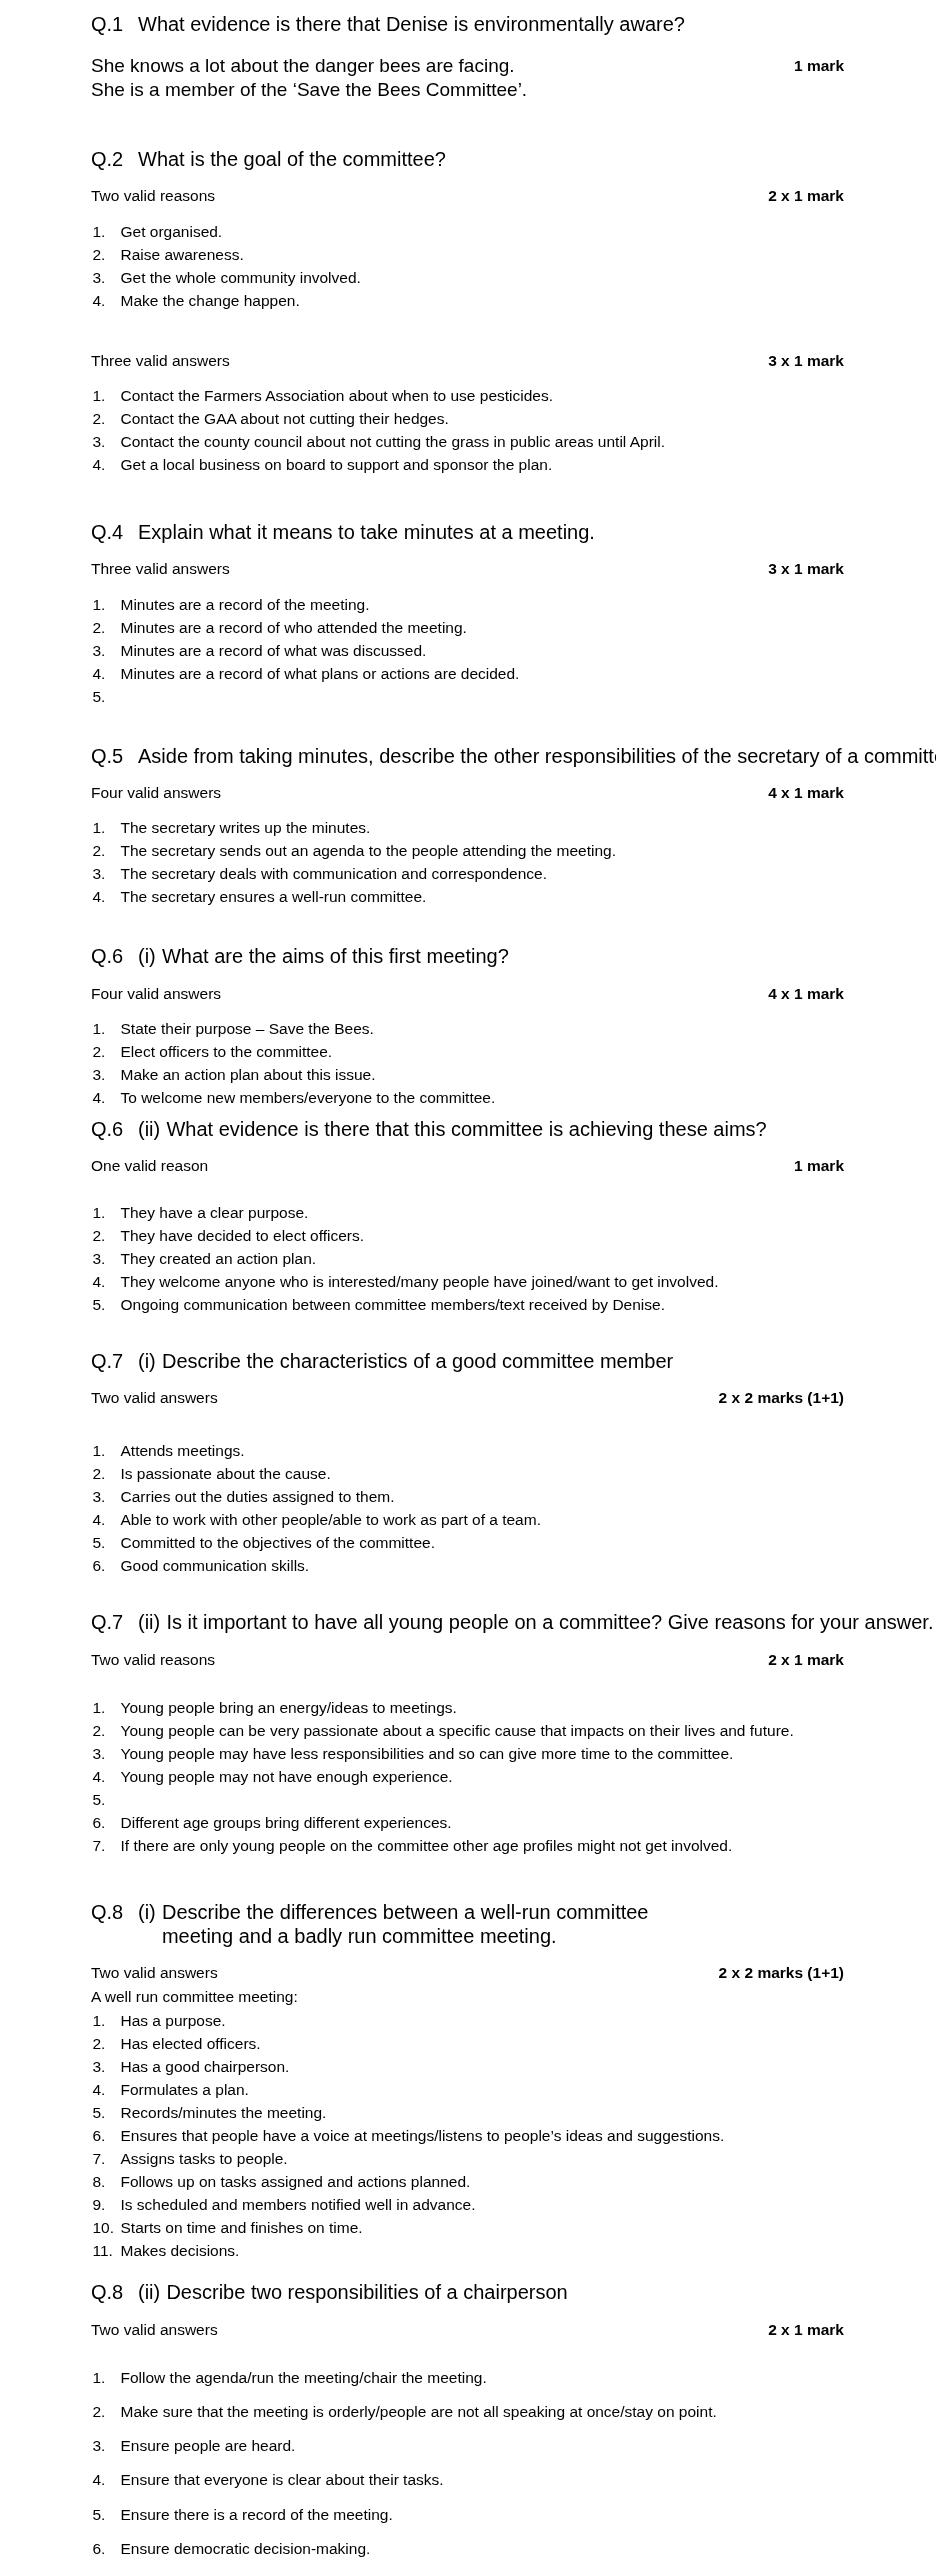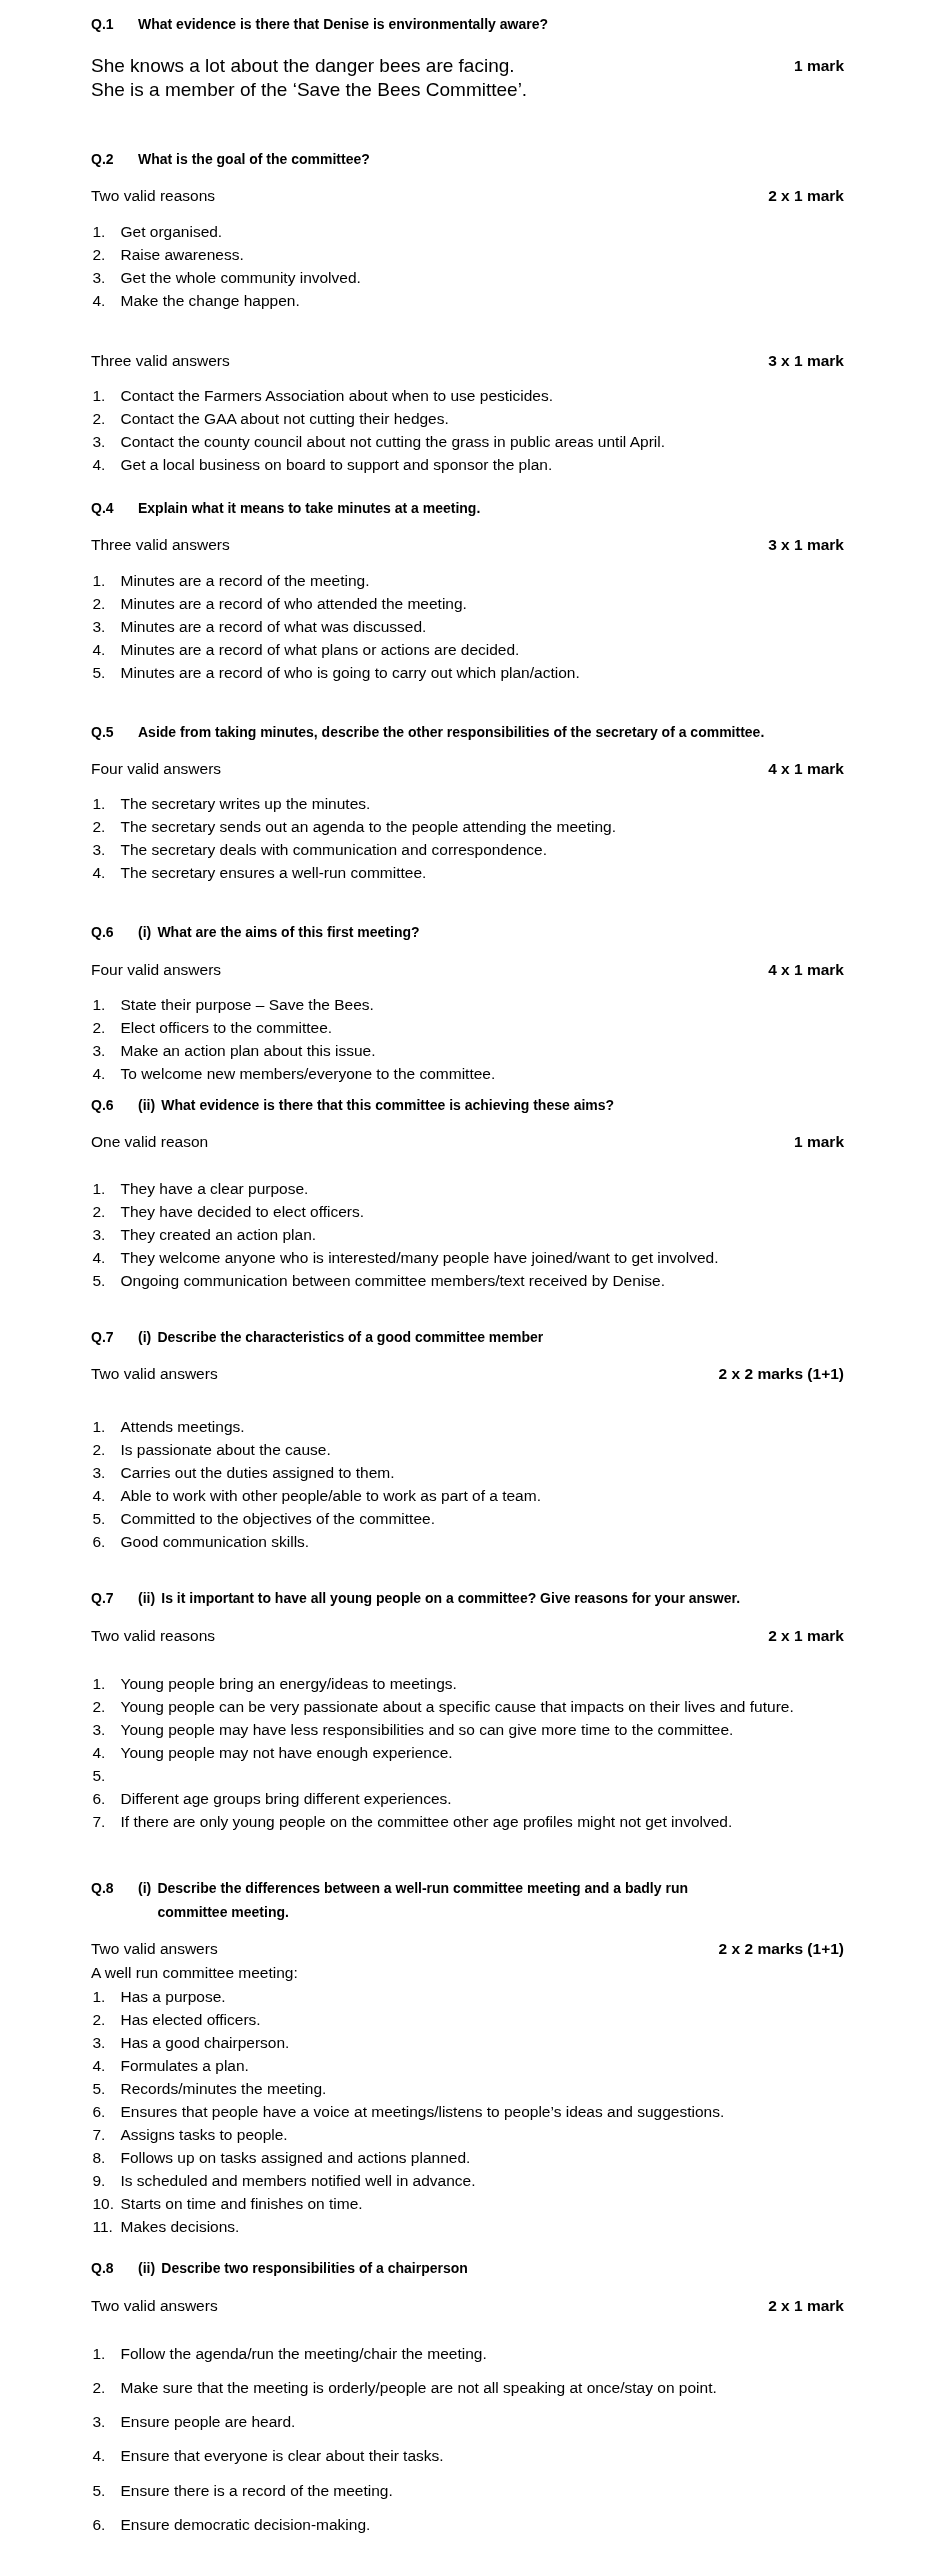--- a/index.html
+++ b/index.html
@@ -7,21 +7,21 @@
   body {
     width:937px; height:2646px;
     font-family:"Liberation Sans", sans-serif;
     color:#000000;
     overflow:hidden;
   }
   .doc { padding:12.4px 93px 0 91px; }
 
   .qhead {
     display:flex; align-items:flex-start;
-    font-weight:700; font-size:14px; line-height:24px;
+    font-weight:400; font-size:20px; line-height:24px;
   }
   .qlabel { flex:0 0 47px; }
   .qpart  { flex:0 0 auto; margin-right:6.2px; }
   .qtext  { flex:1 1 auto; }
   .nowrap .qtext { white-space:nowrap; }
   .qtext.narrow { max-width:556px; }
 
   .leadrow {
     display:flex; justify-content:space-between; align-items:center;
     margin-top:13.4px; font-size:15.5px; line-height:24px;
@@ -39,21 +39,21 @@
     display:flex; justify-content:space-between; align-items:flex-start;
     margin-top:17.5px;
   }
   .q1answers { font-size:19px; line-height:24px; }
   .q1row .marks { font-size:15.5px; line-height:24px; }
 
   .intro { margin-top:0; font-size:15.5px; line-height:24px; }
 
   .sec-q2  { margin-top:45px; }
   .sec-q3  { margin-top:37px; }
-  .sec-q4  { margin-top:20px; }
+  .sec-q4  { margin-top:44px; }
   .sec-q5  { margin-top:36px; }
   .sec-q6i { margin-top:36px; }
   .sec-q6ii{ margin-top:7.7px; }
   .sec-q7i { margin-top:33px; }
   .sec-q7ii{ margin-top:33px; }
   .sec-q8i { margin-top:43px; }
   .sec-q8ii{ margin-top:18px; }
 
   .mt-list-44 { margin-top:23px; }
   .mt-list-56 { margin-top:29px; }
@@ -158,21 +158,20 @@
         <li>
         <span class="num">3.</span>
         <span class="atext">Minutes are a record of what was discussed.</span>
       </li>
         <li>
         <span class="num">4.</span>
         <span class="atext">Minutes are a record of what plans or actions are decided.</span>
       </li>
         <li>
         <span class="num">5.</span>
-        <span class="atext">Minutes are a record of who is going to carry out which plan/action.</span>
       </li>
       </ol>
   </section>
 
   <section class="sec-q5">
     <div class="qhead nowrap">
       <span class="qlabel">Q.5</span>
       <span class="qtext">Aside from taking minutes, describe the other responsibilities of the secretary of a committee.</span>
     </div>
     <div class="leadrow">

